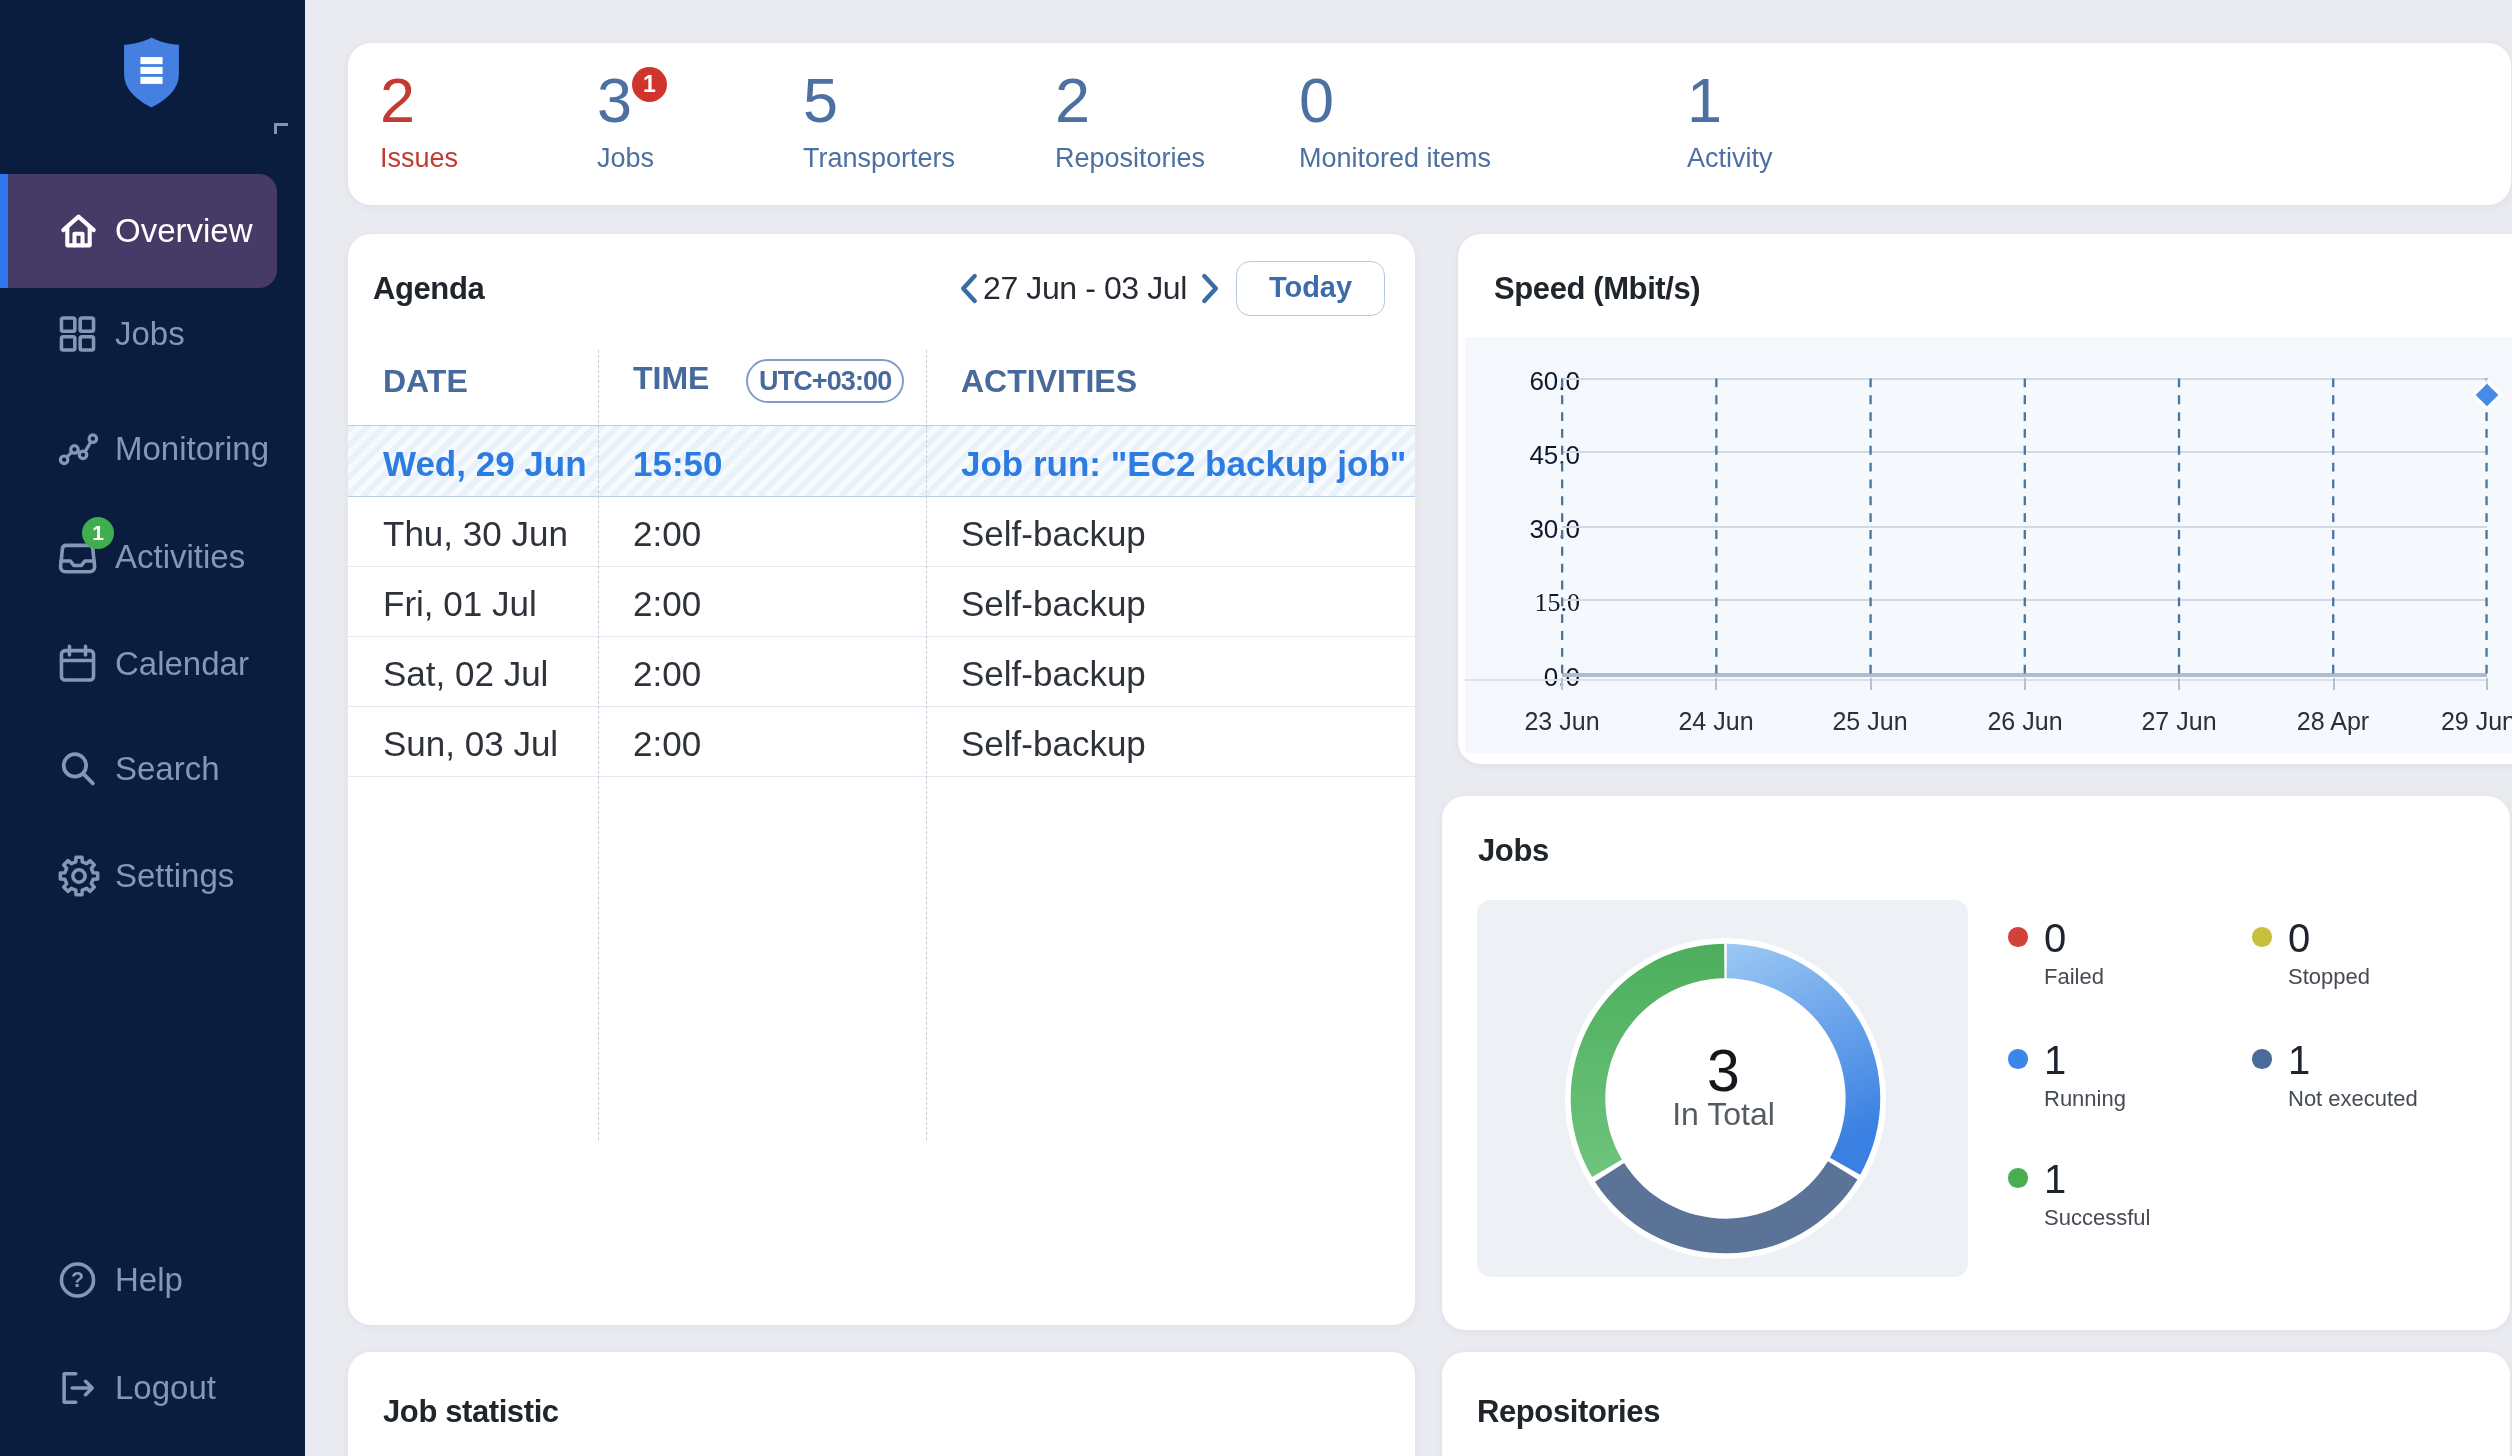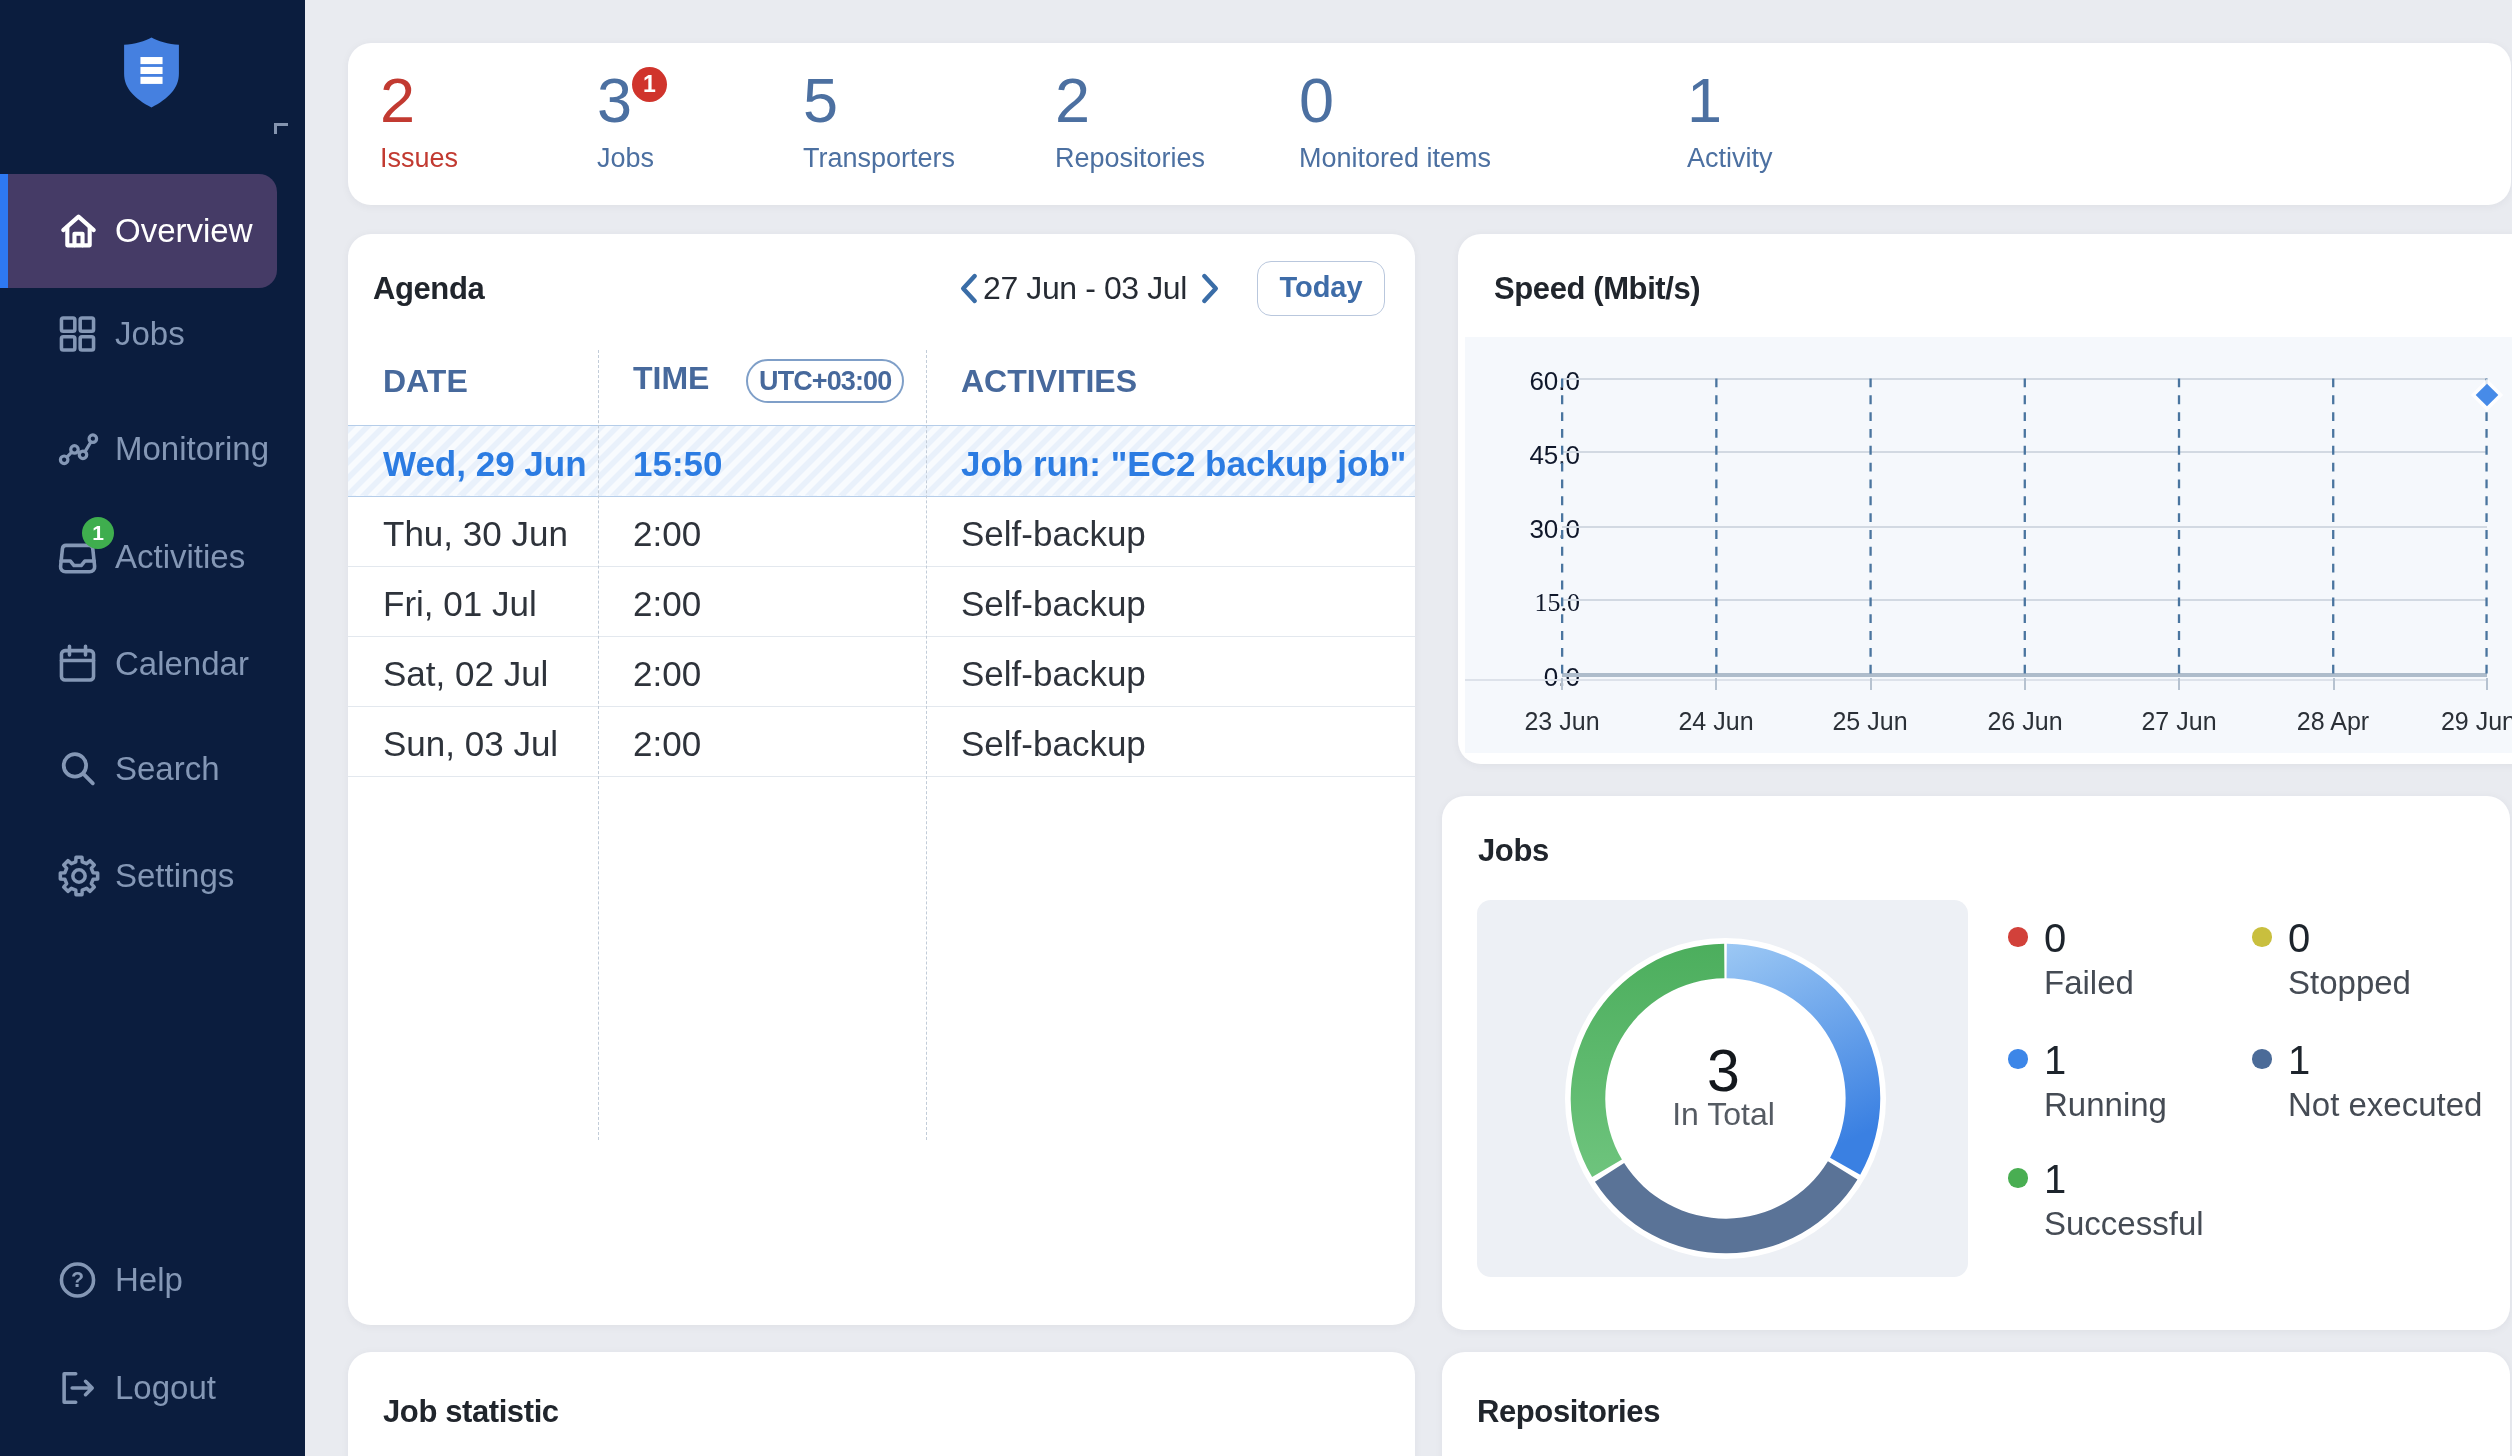--- a/index.html
+++ b/index.html
@@ -31,21 +31,21 @@
 #stats { left:348px; top:43px; width:2163px; height:162px; }
 .stat { position:absolute; top:0; width:373px; height:162px; }
 .stat .num { position:absolute; left:0; top:26px; font-size:63px; color:#4c70a1; line-height:63px; }
 .stat .slbl { position:absolute; left:0; top:100px; font-size:27px; color:#4c70a1; white-space:nowrap; }
 .stat.red .num, .stat.red .slbl { color:#c23a31; }
 #jobsbadge { position:absolute; width:35px; height:35px; border-radius:50%; background:#d0342c;
   color:#fff; font-size:23px; font-weight:bold; text-align:center; line-height:35px; }
 
 
 #agenda { left:348px; top:234px; width:1067px; height:1091px; }
-#today { position:absolute; right:30px; top:27px; width:128px; height:55px; border:1.8px solid #b9c7dd;
+#today { position:absolute; right:30px; top:27px; width:149px; height:55px; border:1.8px solid #b9c7dd;
   border-radius:14px; color:#3e6ca8; font-size:29px; font-weight:bold; text-align:center; line-height:51px; }
 table#agtab { position:absolute; left:0; top:116px; width:1067px; border-collapse:collapse; table-layout:fixed; }
 #agtab col.c1 { width:250px; } #agtab col.c2 { width:328px; } #agtab col.c3 { width:489px; }
 #agtab th { text-align:left; font-size:32px; color:#47699c; padding:0 12.4px 12.4px 35px; height:75px; vertical-align:middle; white-space:nowrap; }
 #agtab td { font-size:35px; color:#2e333b; padding:6.2px 0 0 35px; height:70px; vertical-align:middle;
   border-bottom:1.8px solid #e3e8ee; }
 #agtab .hrow td { color:#2c7ce2; font-weight:bold; border-top:1.8px solid #b5cde9; border-bottom:1.8px solid #b5cde9;
   background:repeating-linear-gradient(135deg, #e9f1fb 0 5.8px, #f8fbfe 5.8px 11.5px); height:71px; }
 .dashv { position:absolute; top:116px; width:0; height:790px; border-left:1.8px dashed #c2ccd8; }
 #utc { display:inline-block; margin-left:37px; padding:4.4px 10.6px; border:2.7px solid #7f9fc8; border-radius:27px;
@@ -60,21 +60,21 @@
 .vtick { position:absolute; top:444px; width:1.8px; height:12.4px; background:#b6c2d0; }
 .xlab { position:absolute; top:473px; width:154px; text-align:center; font-size:25px; color:#2b3037; }
 #diamond { position:absolute; left:1021px; top:153px; width:16px; height:16px; background:#478be8; transform:rotate(45deg); box-shadow:0 0 0 3.5px rgba(255,255,255,0.85); }
 
 
 #jobs { left:1442px; top:796px; width:1068px; height:534px; }
 #donutpanel { position:absolute; left:35px; top:104px; width:491px; height:377px; background:#edf0f5; border-radius:14px; }
 .leg { position:absolute; }
 .leg .dot { position:absolute; left:0; top:9px; width:19.5px; height:19.5px; border-radius:50%; }
 .leg .lnum { position:absolute; left:36px; top:0; font-size:40px; color:#1d242c; line-height:40px; }
-.leg .llbl { position:absolute; left:36px; top:46px; font-size:33px; color:#454b54; white-space:nowrap; }
+.leg .llbl { position:absolute; left:36px; top:46px; font-size:22px; color:#454b54; white-space:nowrap; }
 
 
 #jobstat { left:348px; top:1352px; width:1067px; height:355px; }
 #repos { left:1442px; top:1352px; width:1068px; height:355px; }
 </style>
 </head>
 <body>
 <div id="page">
   <div id="sidebar">
     <svg id="logo" width="61" height="75" viewBox="0 0 69 84">

